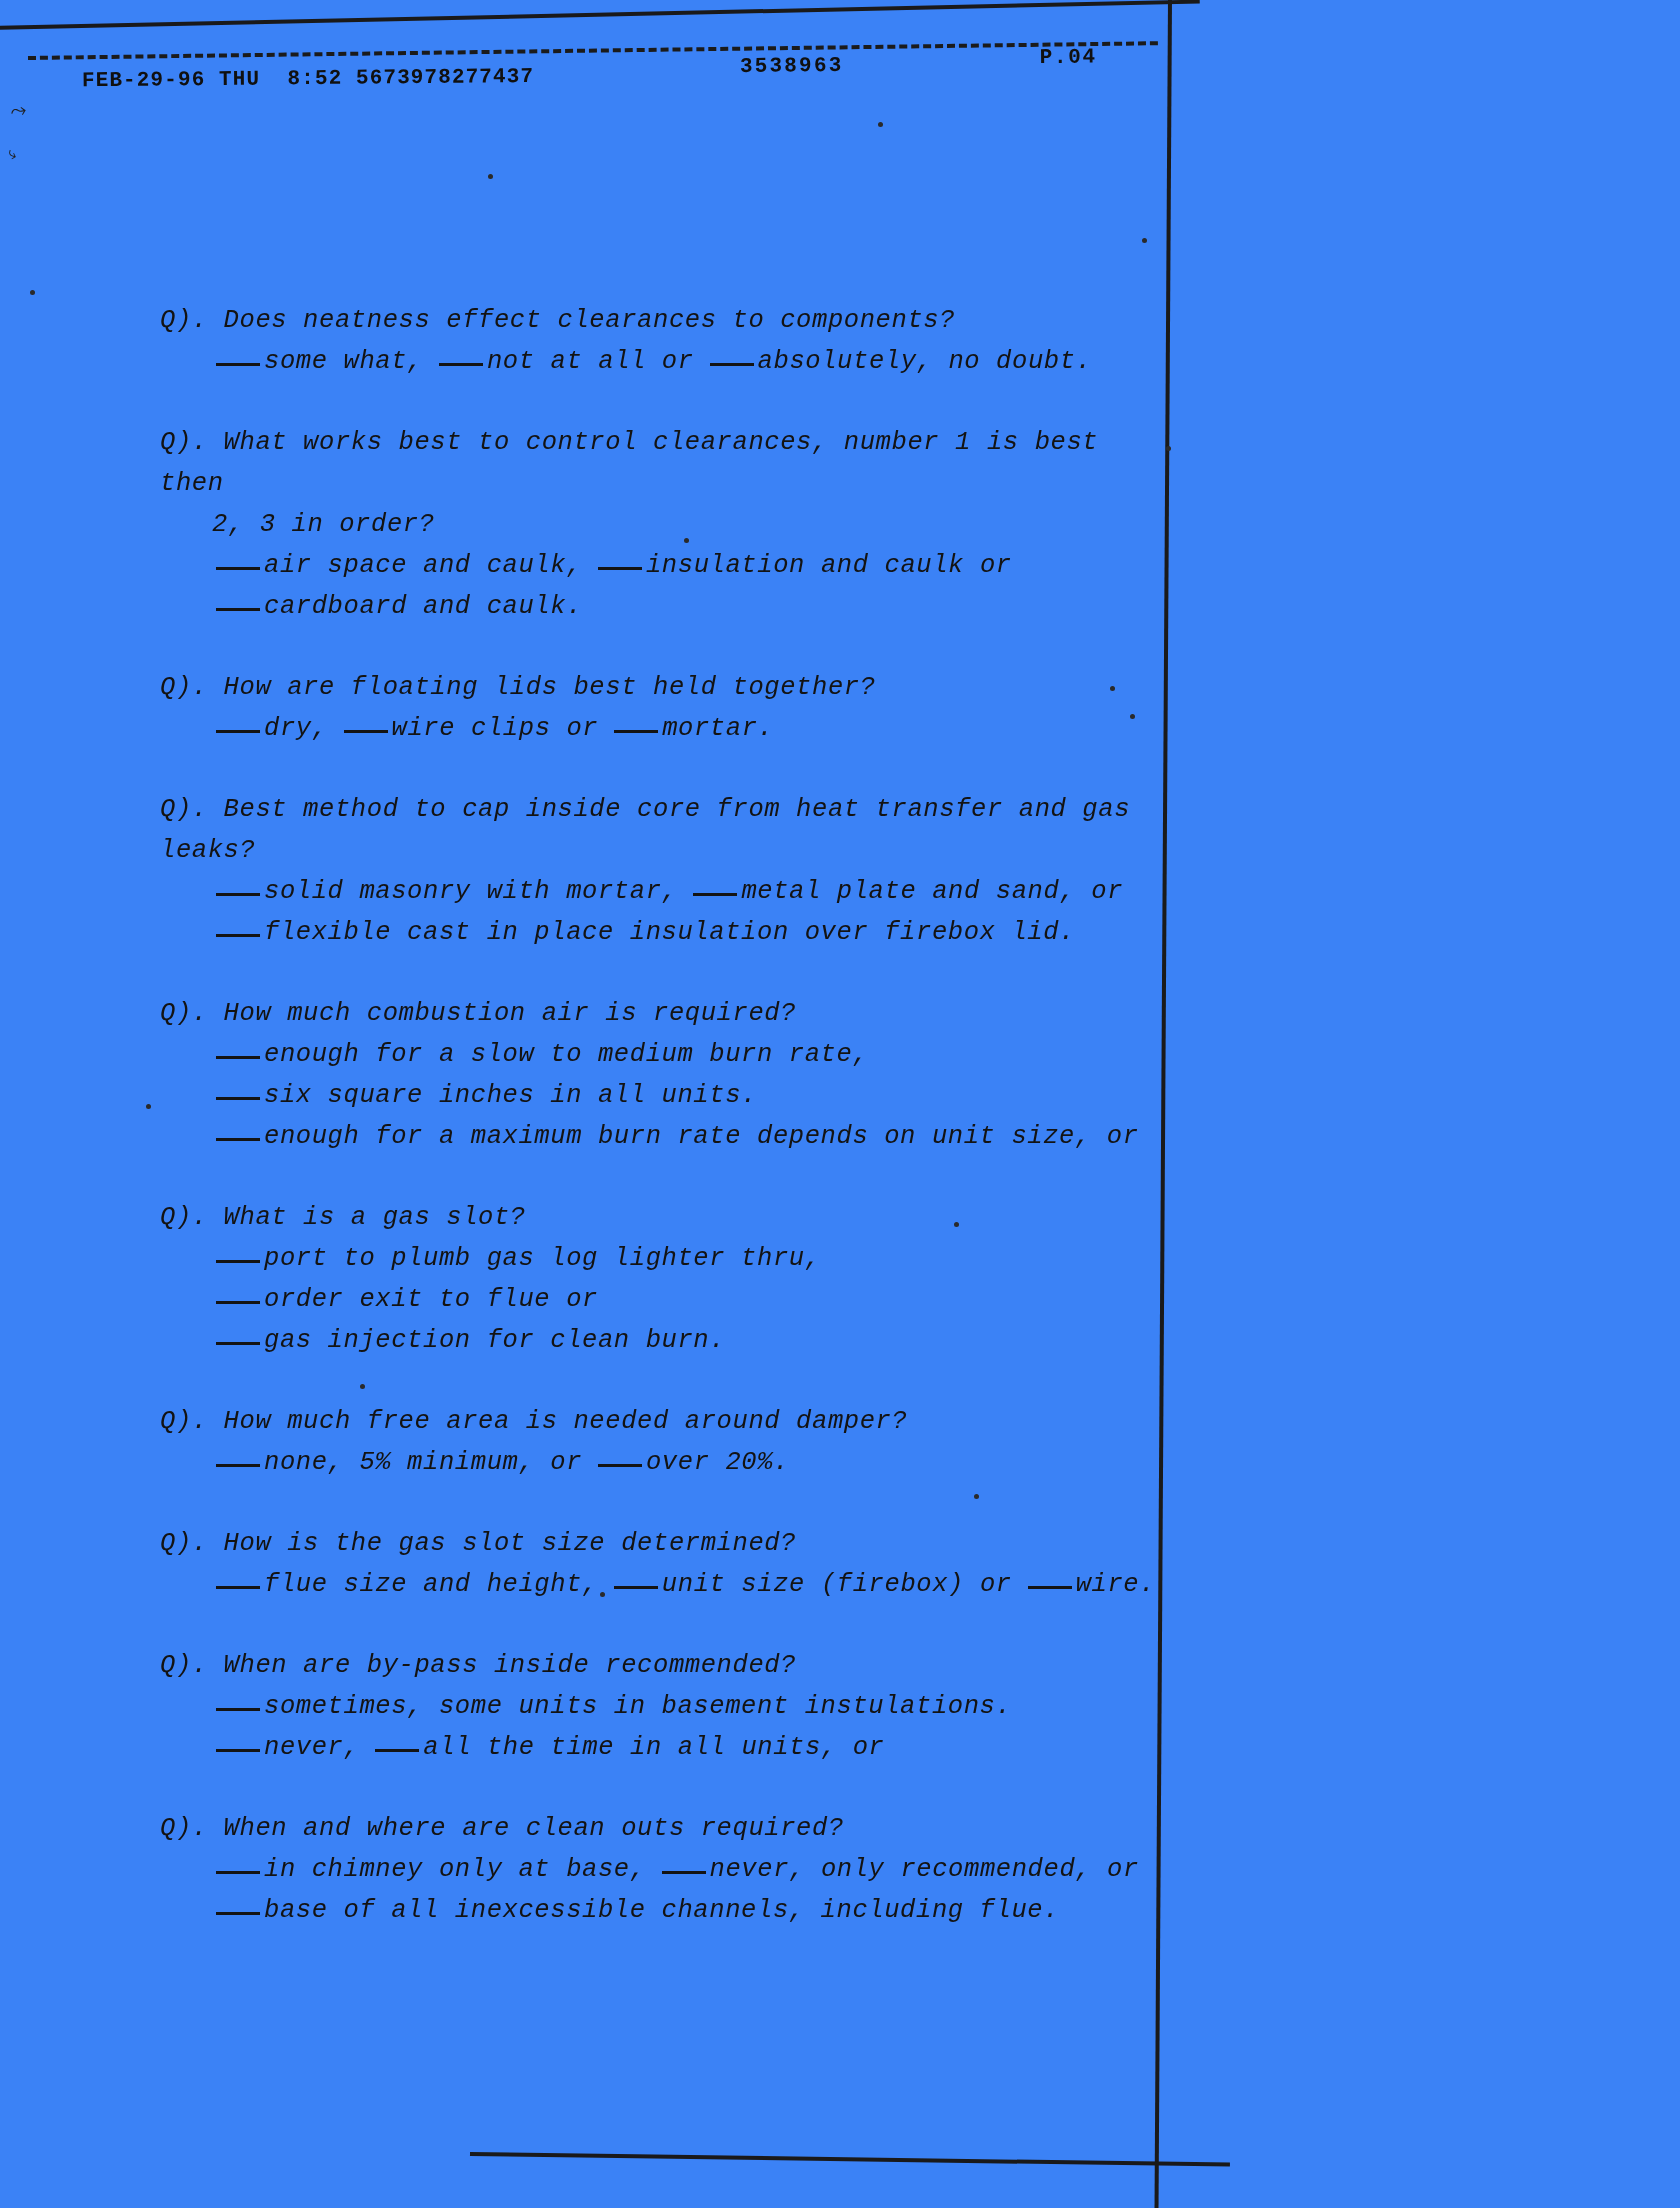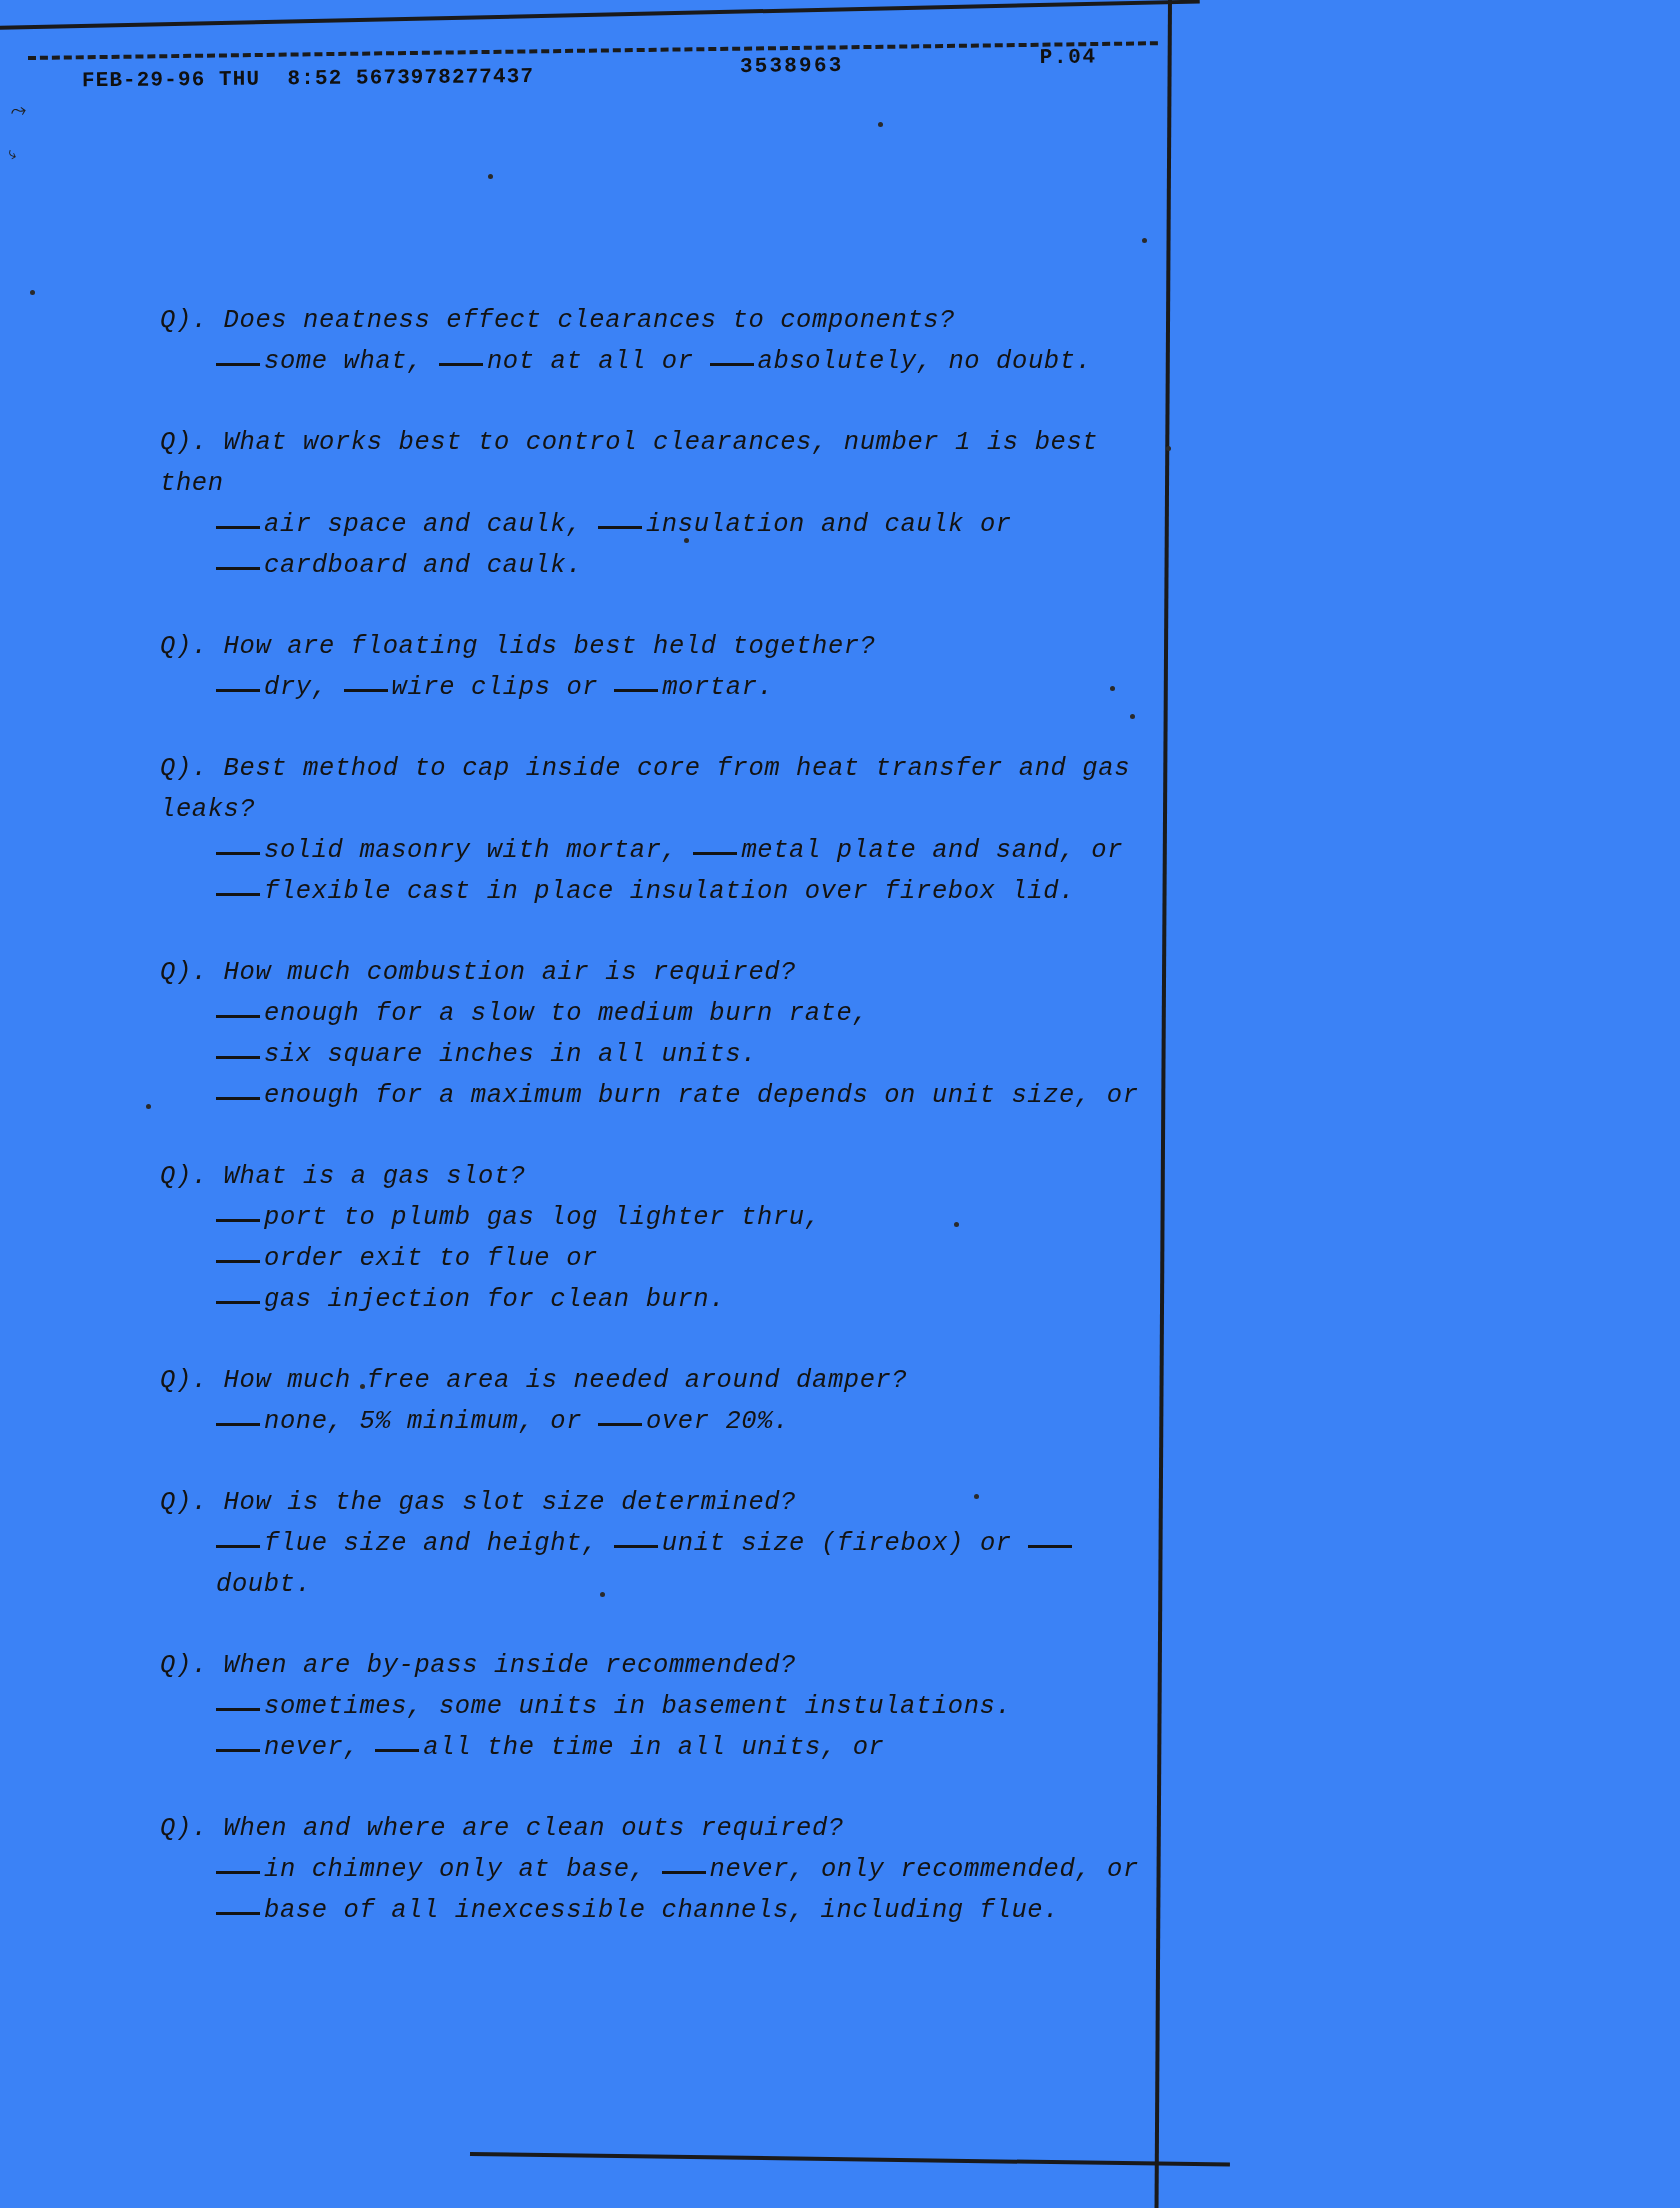--- a/index.html
+++ b/index.html
@@ -171,20 +171,21 @@
   <div class="speckle" style="left:974px; top:1494px; width:5px; height:5px;"></div>
   <div class="speckle" style="left:600px; top:1592px; width:5px; height:5px;"></div>
 
   <div id="questionnaire">
       <div class="q-block">
         <div class="q-line">Q). Does neatness effect clearances to components?</div>
         <div class="a-line"><span class="blank"></span><span>some what, </span><span class="blank"></span><span>not at all or </span><span class="blank"></span><span>absolutely, no doubt.</span></div>
       </div>
       <div class="q-block">
         <div class="q-line">Q). What works best to control clearances, number 1 is best then</div>
+        <div class="q-line q-cont">2, 3 in order?</div>
         <div class="a-line"><span class="blank"></span><span>air space and caulk, </span><span class="blank"></span><span>insulation and caulk or</span></div>
         <div class="a-line"><span class="blank"></span><span>cardboard and caulk.</span></div>
       </div>
       <div class="q-block">
         <div class="q-line">Q). How are floating lids best held together?</div>
         <div class="a-line"><span class="blank"></span><span>dry, </span><span class="blank"></span><span>wire clips or </span><span class="blank"></span><span>mortar.</span></div>
       </div>
       <div class="q-block">
         <div class="q-line">Q). Best method to cap inside core from heat transfer and gas leaks?</div>
         <div class="a-line"><span class="blank"></span><span>solid masonry with mortar, </span><span class="blank"></span><span>metal plate and sand, or</span></div>
@@ -201,21 +202,21 @@
         <div class="a-line"><span class="blank"></span><span>port to plumb gas log lighter thru,</span></div>
         <div class="a-line"><span class="blank"></span><span>order exit to flue or</span></div>
         <div class="a-line"><span class="blank"></span><span>gas injection for clean burn.</span></div>
       </div>
       <div class="q-block">
         <div class="q-line">Q). How much free area is needed around damper?</div>
         <div class="a-line"><span class="blank"></span><span>none, 5% minimum, or </span><span class="blank"></span><span>over 20%.</span></div>
       </div>
       <div class="q-block">
         <div class="q-line">Q). How is the gas slot size determined?</div>
-        <div class="a-line"><span class="blank"></span><span>flue size and height, </span><span class="blank"></span><span>unit size (firebox) or </span><span class="blank"></span><span>doubt.</span></div>
+        <div class="a-line"><span class="blank"></span><span>flue size and height, </span><span class="blank"></span><span>unit size (firebox) or </span><span class="blank"></span><span>wire.</span></div>
       </div>
       <div class="q-block">
         <div class="q-line">Q). When are by-pass inside recommended?</div>
         <div class="a-line"><span class="blank"></span><span>sometimes, some units in basement instulations.</span></div>
         <div class="a-line"><span class="blank"></span><span>never, </span><span class="blank"></span><span>all the time in all units, or</span></div>
       </div>
       <div class="q-block">
         <div class="q-line">Q). When and where are clean outs required?</div>
         <div class="a-line"><span class="blank"></span><span>in chimney only at base, </span><span class="blank"></span><span>never, only recommended, or</span></div>
         <div class="a-line"><span class="blank"></span><span>base of all inexcessible channels, including flue.</span></div>

